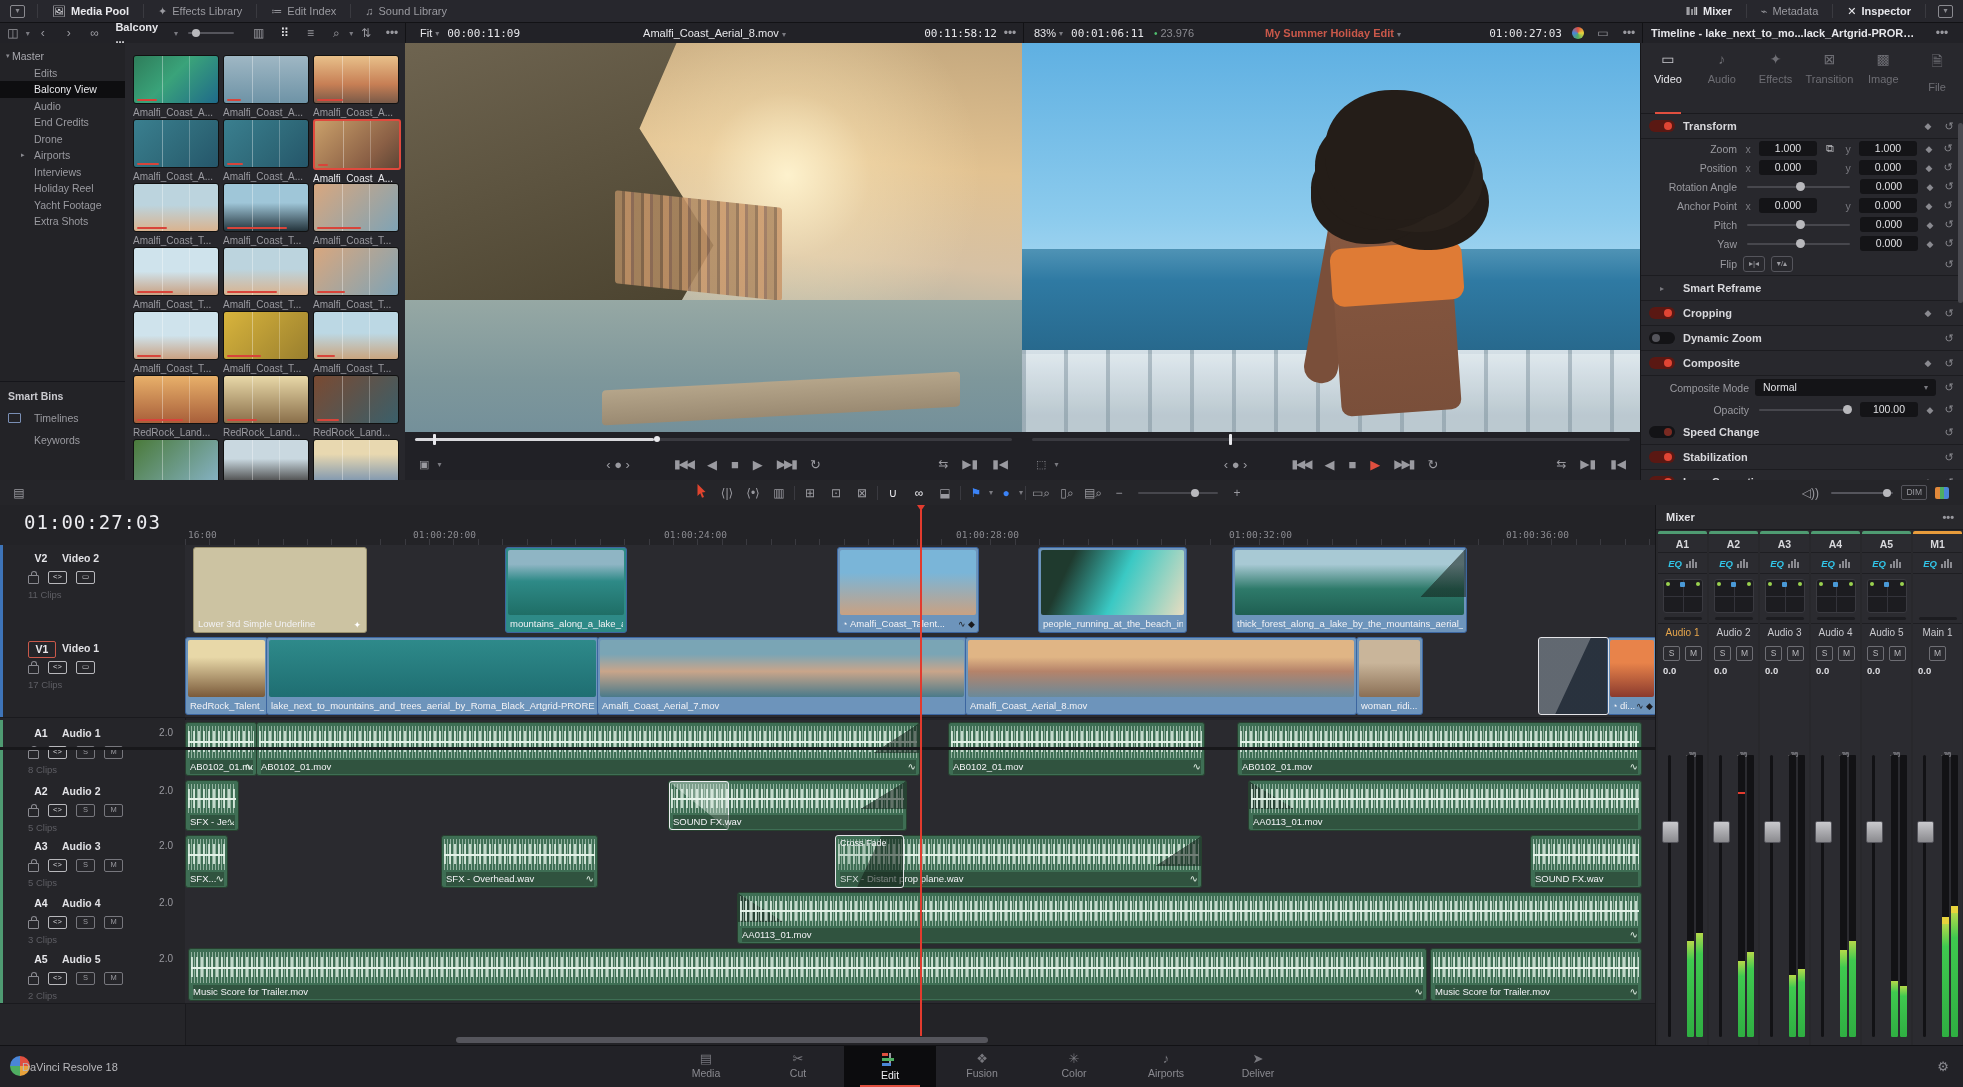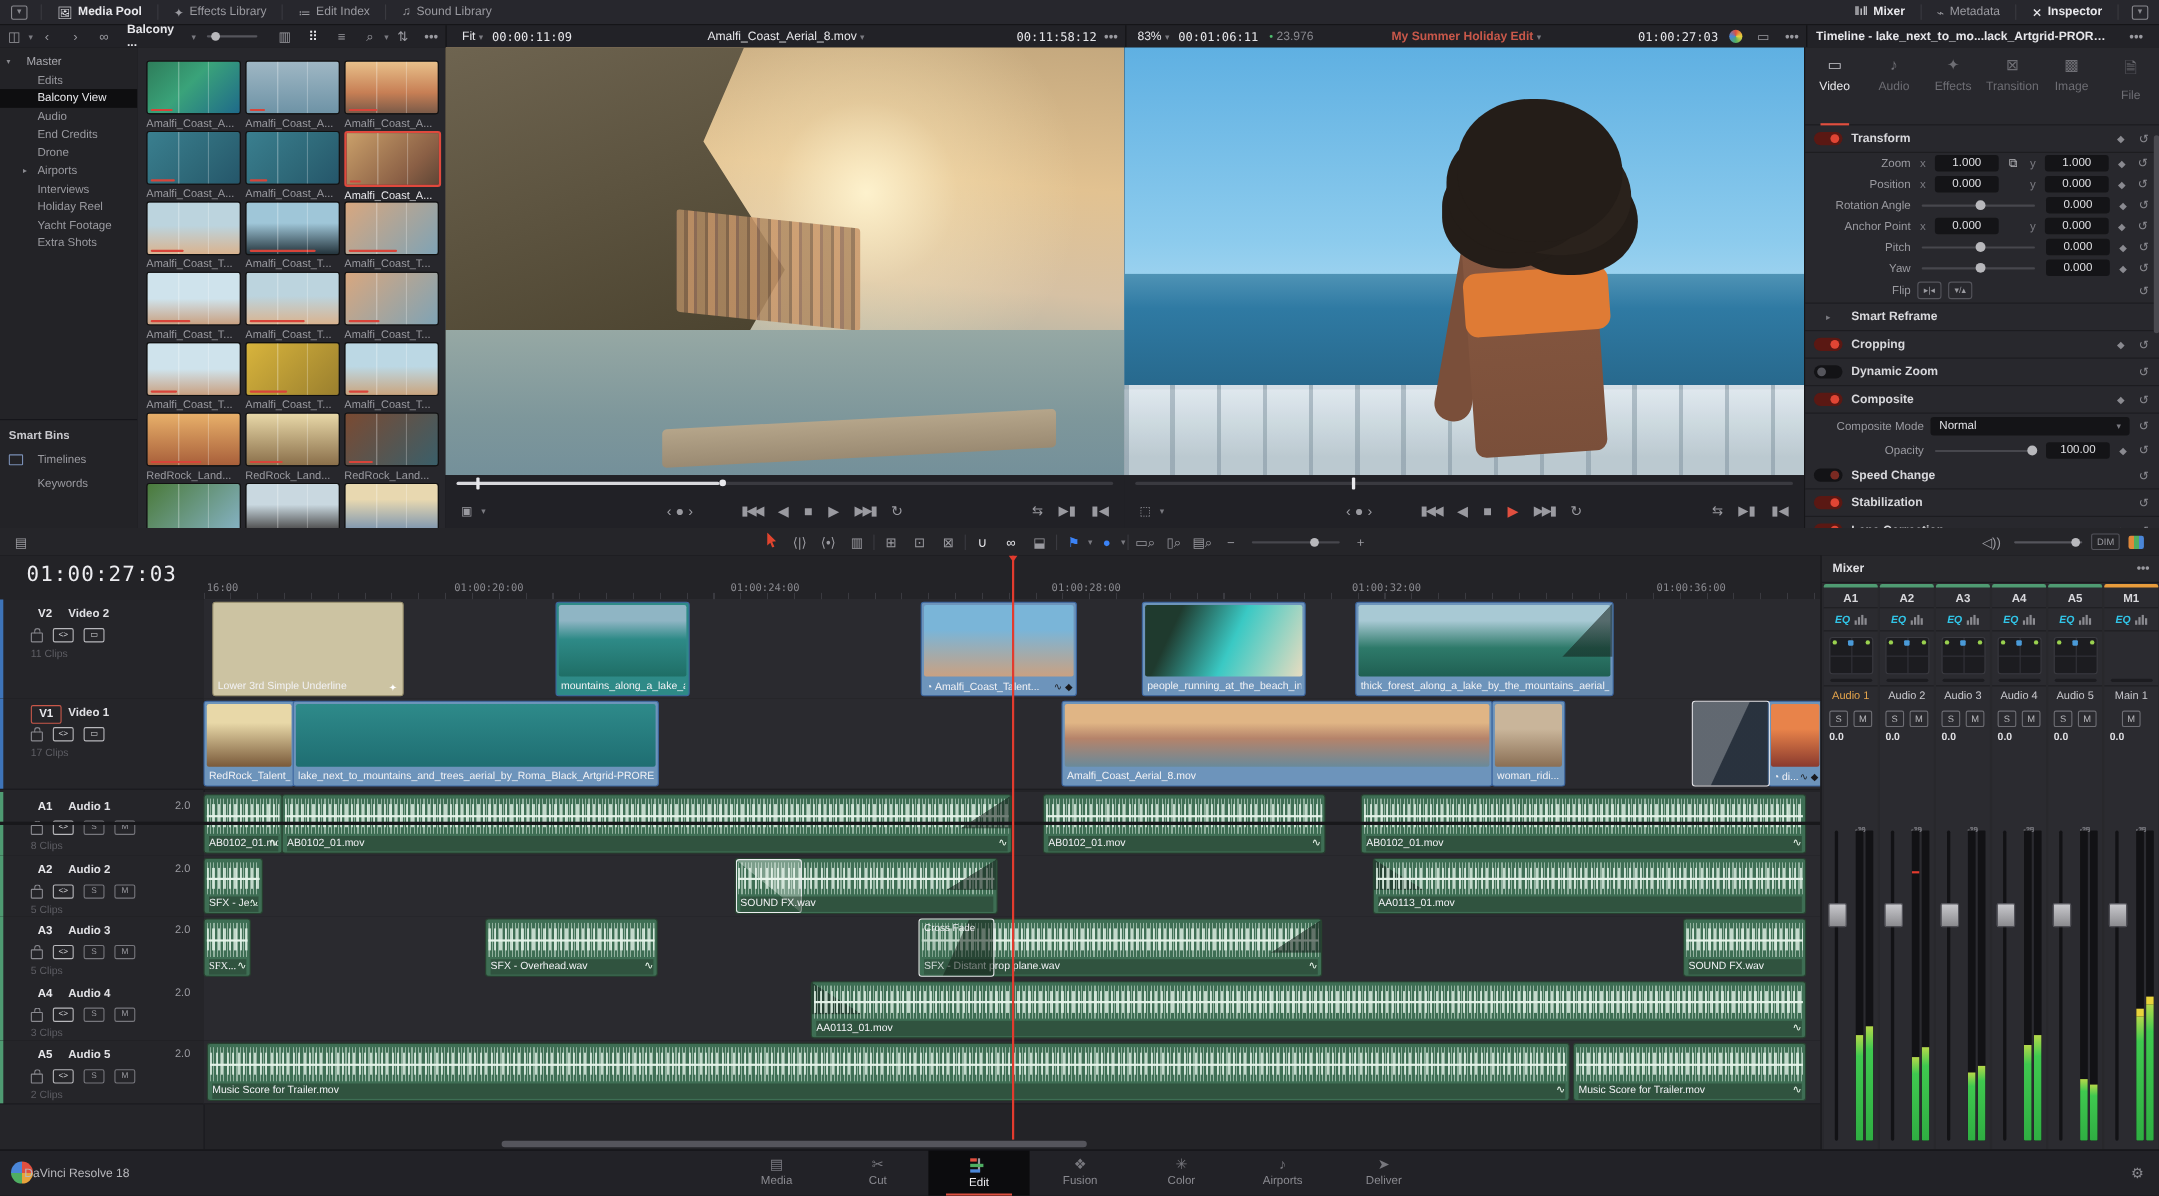--- a/index.html
+++ b/index.html
@@ -19,21 +19,21 @@
 .vsep{width:1px;height:14px;background:#3a3a40;margin:0 2px}
 .boxic{width:13px;height:11px;border:1px solid #8a8a90;border-radius:2px;font-size:8px;line-height:10px;text-align:center;color:#8a8a90}
 .title-c{position:absolute;left:0;right:0;text-align:center;color:#e8e8ec;font-weight:bold;font-size:11.5px;pointer-events:none}
 .redtxt{color:#c9584a}
 .grnDot{color:#4fbf6e;font-size:10px}
 .chev{color:#7a7a80;font-size:8px}
 
 
 .bins{left:0;top:43px;width:125px;height:437px;background:#232327;border-right:1px solid #161619}
 .bin{height:16.5px;display:flex;align-items:center;color:#9a9aa0;font-size:10.5px;padding-left:34px;position:relative}
-.bin.b-root{padding-left:24px;color:#a8a8ae}
+.bin.b-root{padding-left:12px;color:#a8a8ae}
 .bin.b-root::before{content:"▾";position:absolute;left:6px;font-size:7px;color:#8a8a90}
 .bin.b-arrow::before{content:"▸";position:absolute;left:21px;font-size:7px;color:#8a8a90}
 .bin.b-sel{background:#0e0e10;color:#e8e8ec}
 .bin.b-head{color:#c9c9ce;padding-left:8px;font-weight:bold}
 .bin.b-ticon::before{content:"";position:absolute;left:8px;width:11px;height:8px;border:1px solid #7a8fb5;border-radius:1px}
 .binsep{position:absolute;left:0;right:0;top:338px;height:1px;background:#15151a}
 
 
 .grid{left:125px;top:43px;width:280px;height:437px;background:#27272c;overflow:hidden;border-right:1px solid #161619}
 .mitem{position:absolute;width:86px}
@@ -964,20 +964,24 @@
         <div class="clip v1c tl-redrock" style="left: 0px; width: 81px;">
           <div class="thumbs"></div>
           <span class="nm">RedRock_Talent_3...</span><span class="nm2"></span>
         </div>
 
         <div class="clip v1c tl-teal" style="left: 81px; width: 331px;">
           <div class="thumbs"></div>
           <span class="nm">lake_next_to_mountains_and_trees_aerial_by_Roma_Black_Artgrid-PRORES4...</span><span class="nm2"></span>
         </div>
 
+        <div class="clip v1c tl-coast7" style="left: 412px; width: 368px;">
+          <div class="thumbs"></div>
+          <span class="nm">Amalfi_Coast_Aerial_7.mov</span><span class="nm2"></span>
+        </div>
 
         <div class="clip v1c tl-coast8" style="left: 780px; width: 390px;">
           <div class="thumbs"></div>
           <span class="nm">Amalfi_Coast_Aerial_8.mov</span><span class="nm2"></span>
         </div>
 
         <div class="clip v1c tl-horse" style="left: 1171px; width: 65px;">
           <div class="thumbs"></div>
           <span class="nm">woman_ridi...</span><span class="nm2"></span>
         </div>
@@ -1034,21 +1038,21 @@
           <span class="nm">SOUND FX.wav</span><span class="nm2"></span>
         </div>
 
         <div class="clip ac fadeL" style="left: 1063px; width: 392px;">
           <div class="wave"></div>
           <span class="nm">AA0113_01.mov</span><span class="nm2"></span>
         </div>
       </div>
     <div class="lane" style="top:328px;height:57px">
 
-        <div class="clip ac b-curve" style="left: 0px; width: 41px; font-family: Liberation Serif, serif;">
+        <div class="clip ac b-curve" style="left: 0px; width: 41px;">
           <div class="wave"></div>
           <span class="nm">SFX...</span>
           <span class="nm2">∿</span>
         </div>
 
         <div class="clip ac b-curve" style="left: 256px; width: 155px;">
           <div class="wave"></div>
           <span class="nm">SFX - Overhead.wav</span>
           <span class="nm2">∿</span>
         </div>

